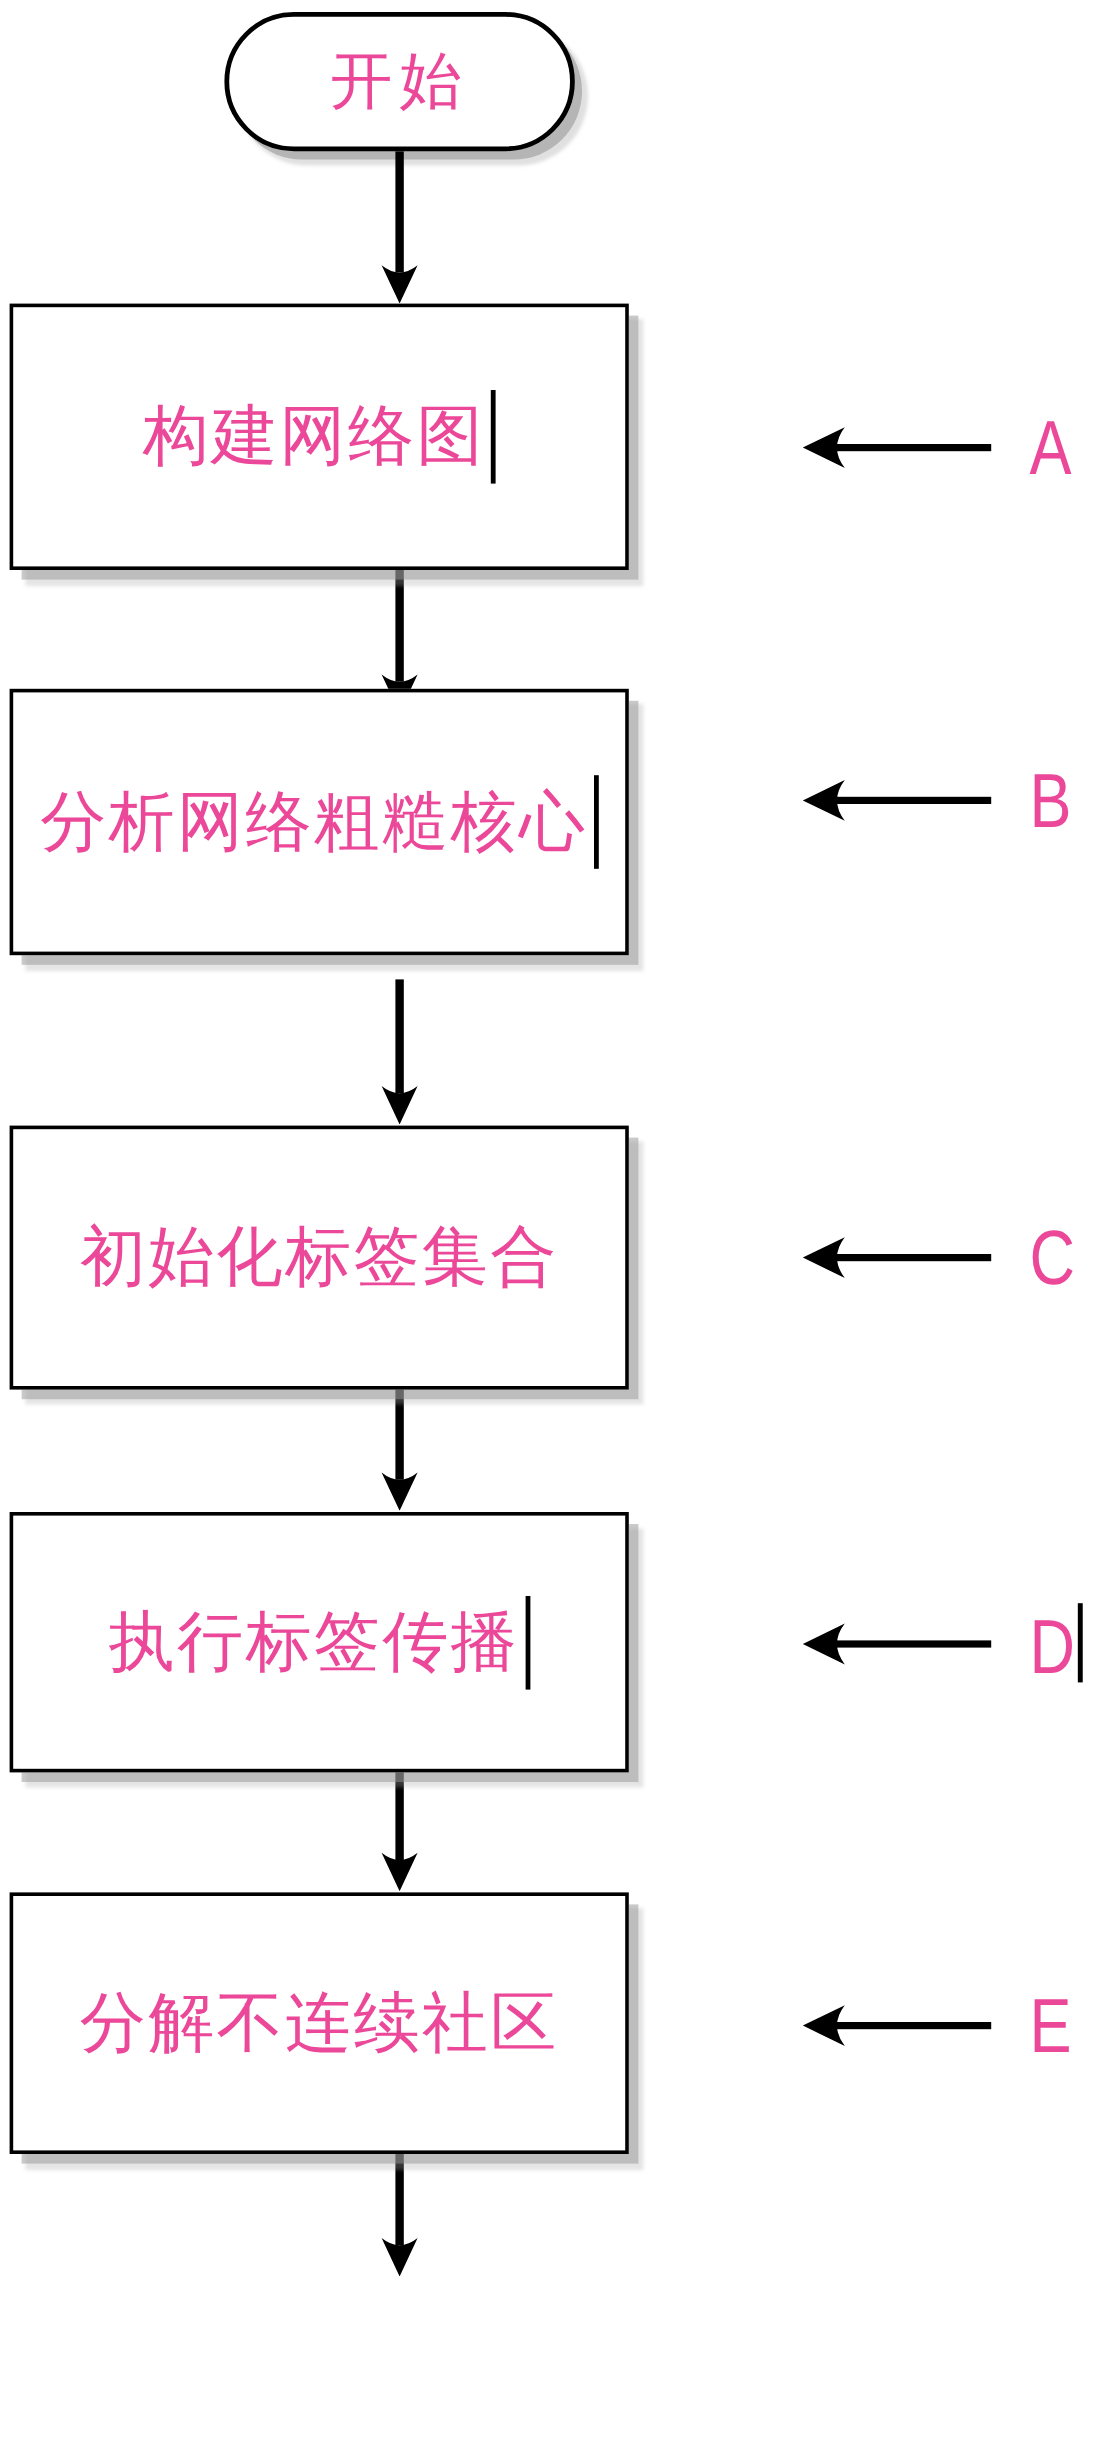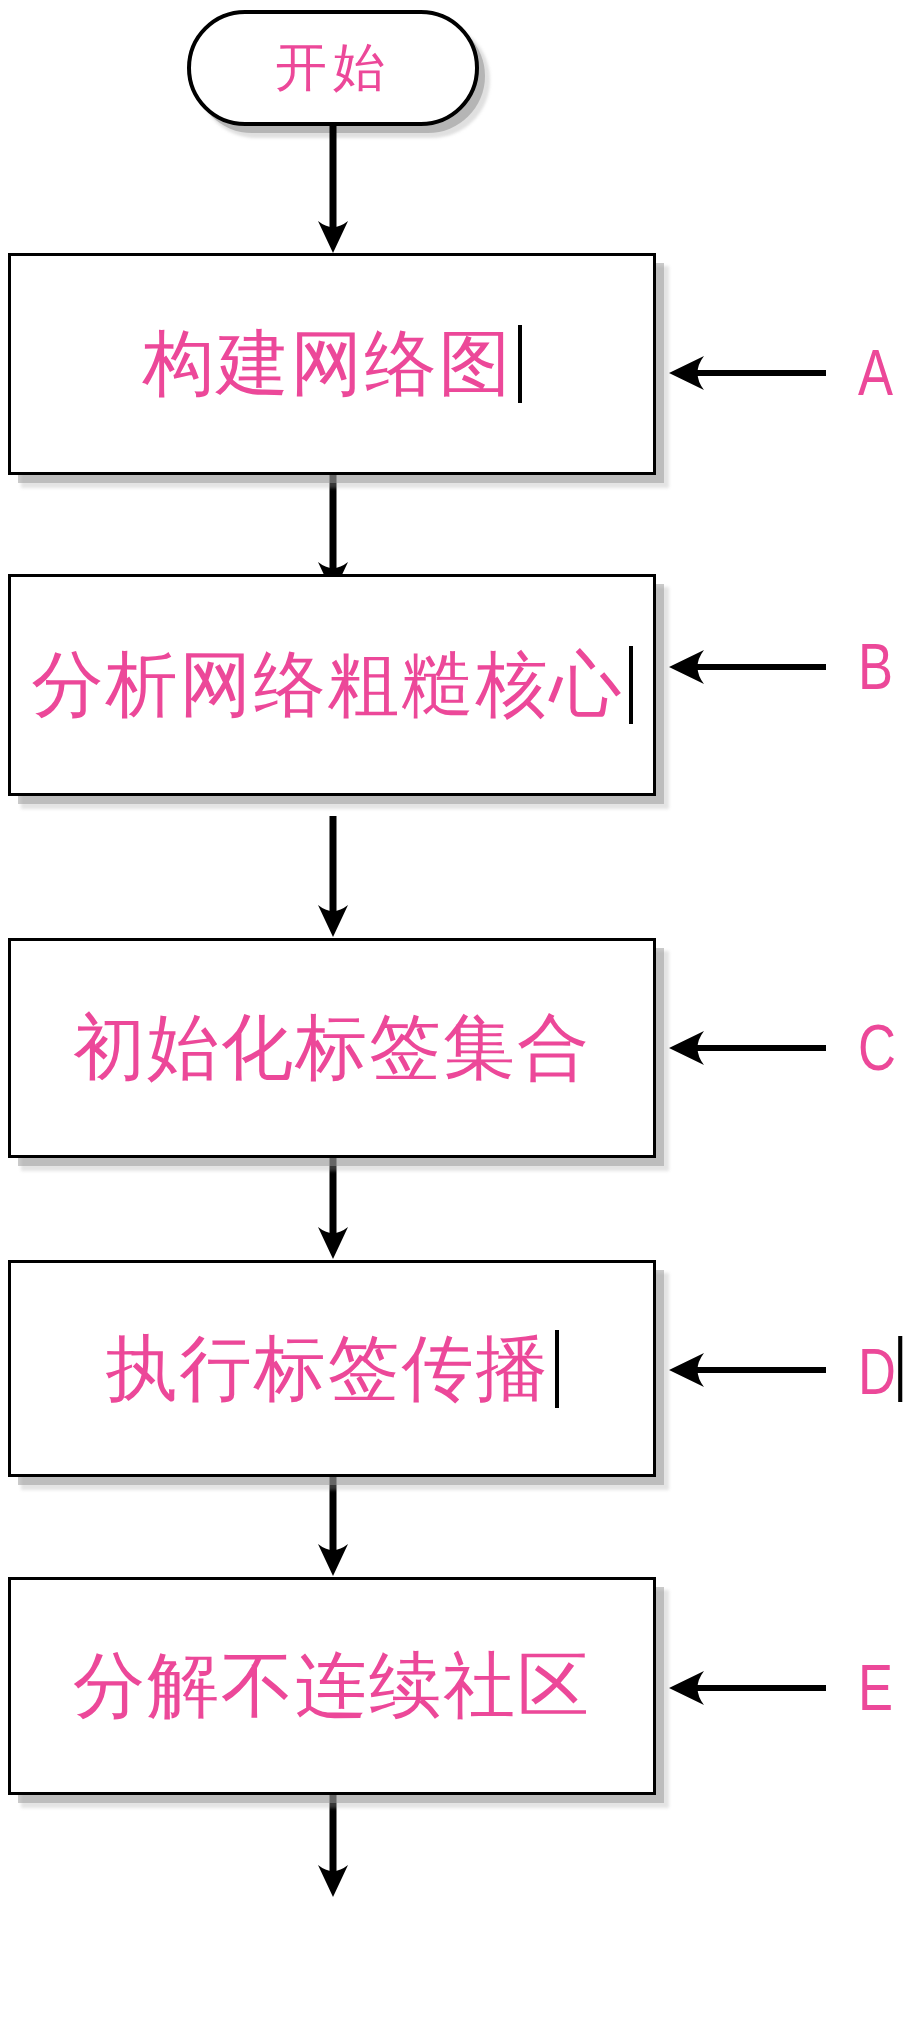--- a/index.html
+++ b/index.html
@@ -21,26 +21,26 @@
     background:#fff;
     display:flex;align-items:center;justify-content:center;
     font-size:52px;letter-spacing:6px;
     box-shadow:7px 8px 0 -1px rgba(145,145,145,0.55),11px 12px 3px rgba(165,165,165,0.35);
   }
   .terminator.start{top:10px;}
   .terminator.end{top:1898px;}
   
   .stepbox{
     position:absolute;
-    left:8px;width:648px;
+    left:8px;width:516px;
     box-sizing:border-box;
     border:3px solid #000;
     background:#fff;
     display:flex;align-items:center;justify-content:center;
-    font-size:72px;letter-spacing:2px;white-space:nowrap;
+    font-size:55px;letter-spacing:2px;white-space:nowrap;
     box-shadow:9px 9px 0 -1px rgba(150,150,150,0.5),13px 13px 3px rgba(170,170,170,0.32);
   }
   .b1{top:253px;height:222px;}
   .b2{top:574px;height:222px;}
   .b3{top:938px;height:220px;}
   .b4{top:1260px;height:217px;}
   .b5{top:1577px;height:218px;align-items:center;}
   
   .cursor{
     display:inline-block;width:4px;height:78px;

